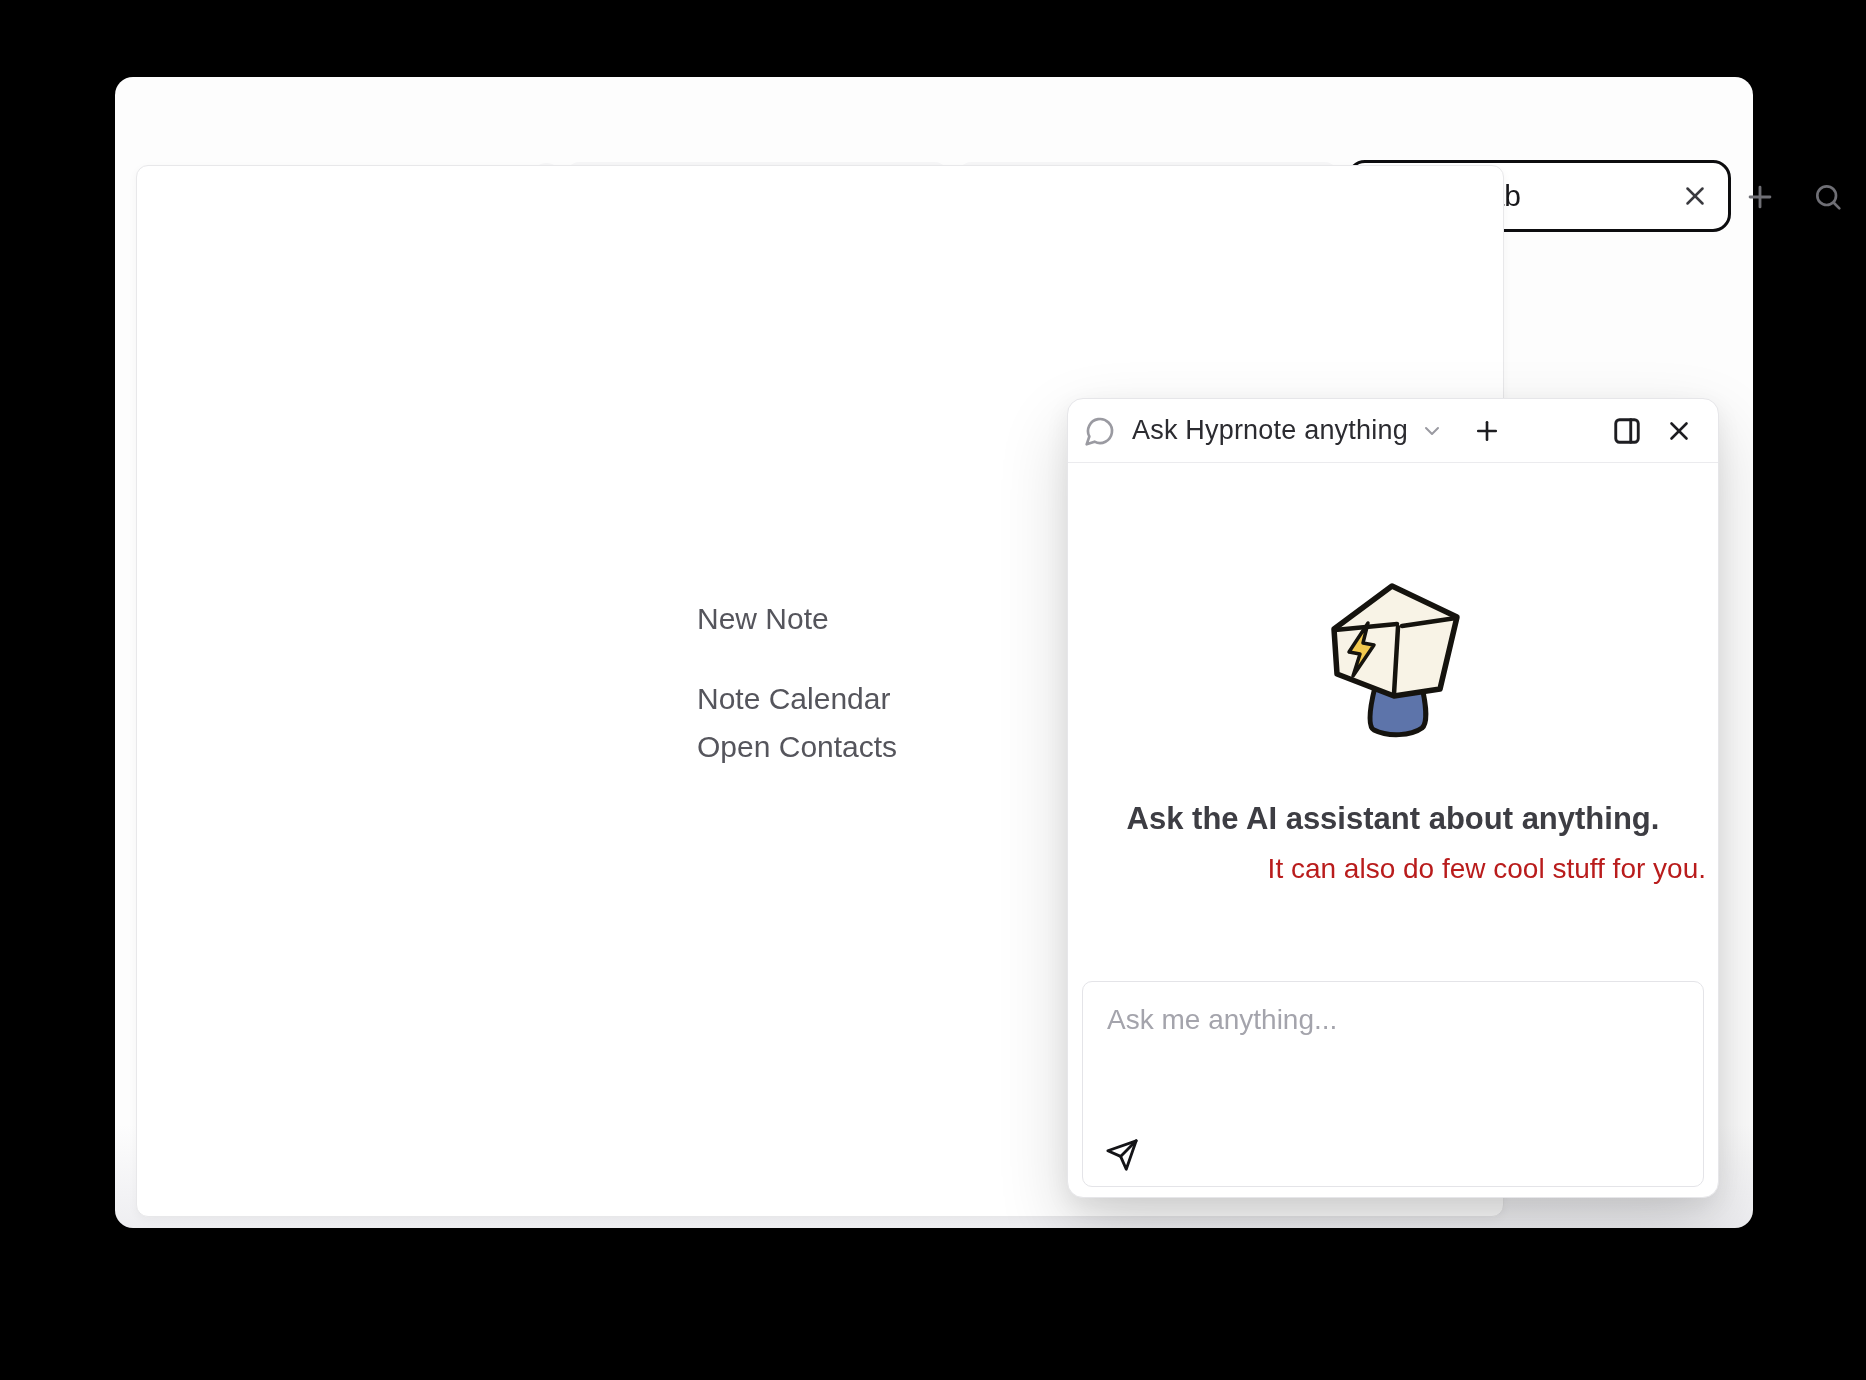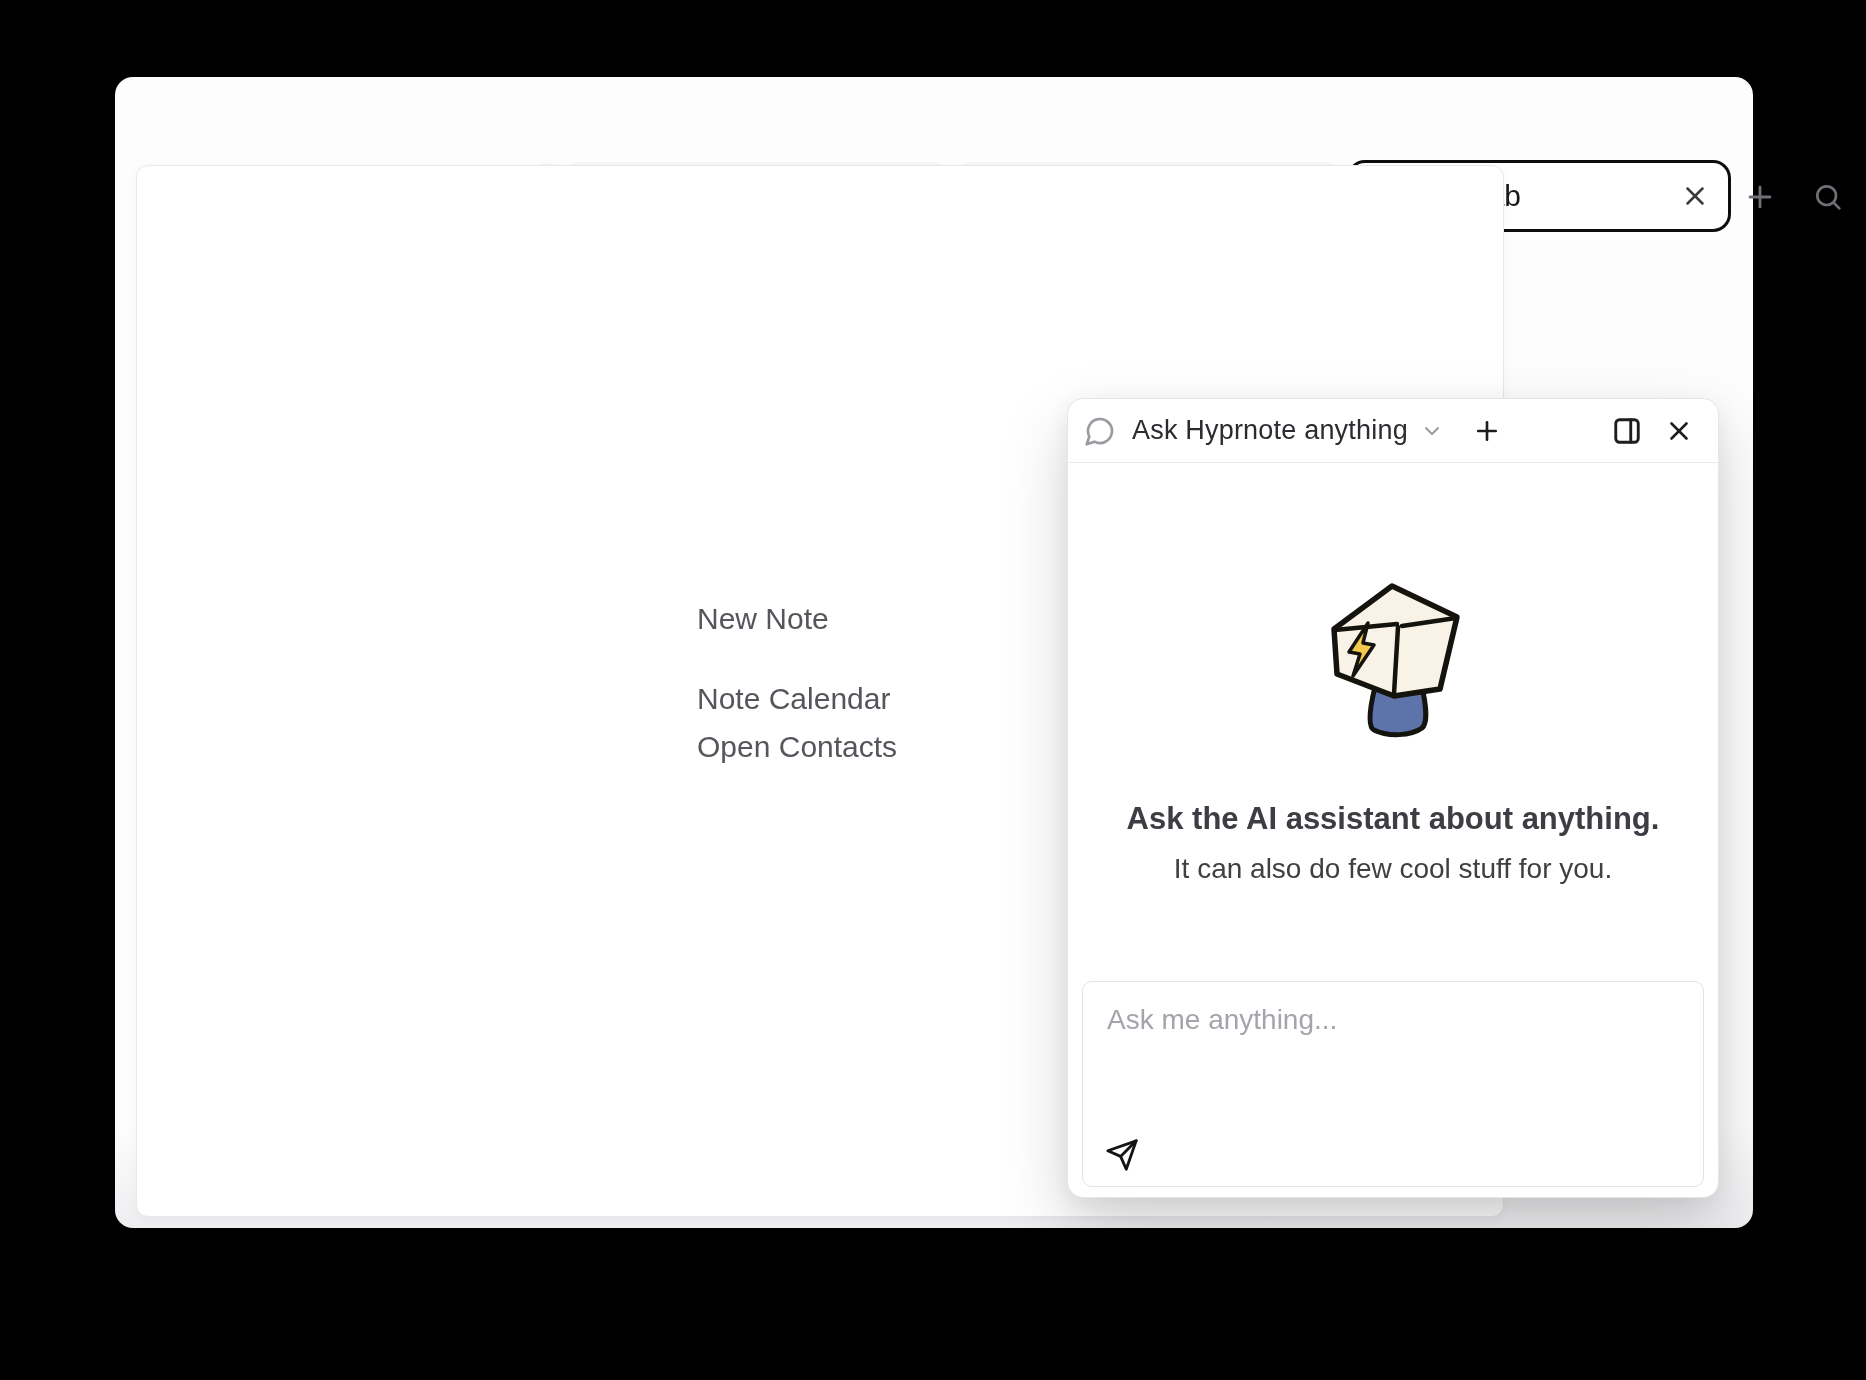--- a/index.html
+++ b/index.html
@@ -77,21 +77,21 @@
   .ph-bubble{width:32px;height:32px;color:#9a9aa1}
   .ph-title{margin-left:16px;font-size:27px;color:#2b2b30;letter-spacing:.2px;white-space:nowrap}
   .ph-chevron{margin-left:12px;width:24px;height:24px;color:#9a9aa1}
   .ph-plus{margin-left:28px;width:30px;height:30px;color:#1d1d21}
   .ph-spacer{flex:1}
   .ph-panel{width:30px;height:30px;color:#1d1d21}
   .ph-close{margin-left:22px;width:30px;height:30px;color:#1d1d21}
 
   .mascot{display:block;margin:114px auto 0;width:150px;height:170px}
   .headline{margin:54px 0 0;text-align:center;font-size:31px;font-weight:700;color:#3d3d43}
-  .subtext{margin:16px 4px 0;text-align:center;font-size:28px;color:#404040}
+  .subtext{margin:16px 12px 0;text-align:right;font-size:28px;color:#b91c1c}
 
   .chat-input{
     position:absolute;left:14px;right:14px;bottom:10px;height:206px;background:#fff;
     border:1.5px solid #e4e4e8;border-radius:10px;box-sizing:border-box
   }
   .chat-input textarea{
     position:absolute;left:0;top:0;width:100%;height:150px;border:none;outline:none;resize:none;
     box-sizing:border-box;padding:22px 24px;border-radius:18px;background:transparent;
     font-family:"Liberation Sans",sans-serif;font-size:28px;color:#2b2b30
   }

